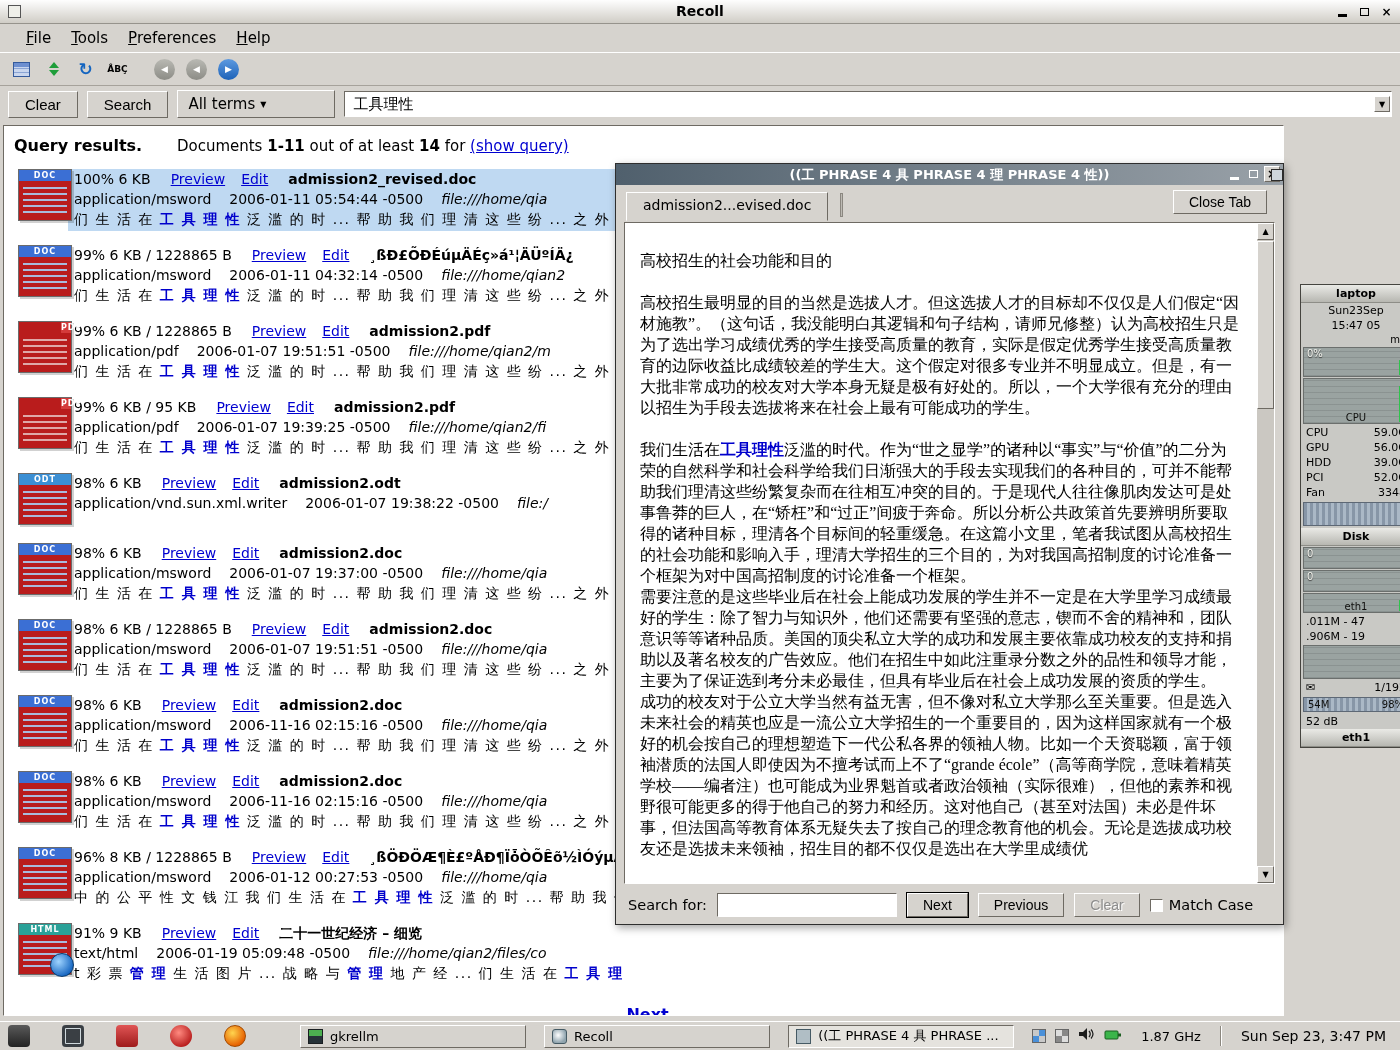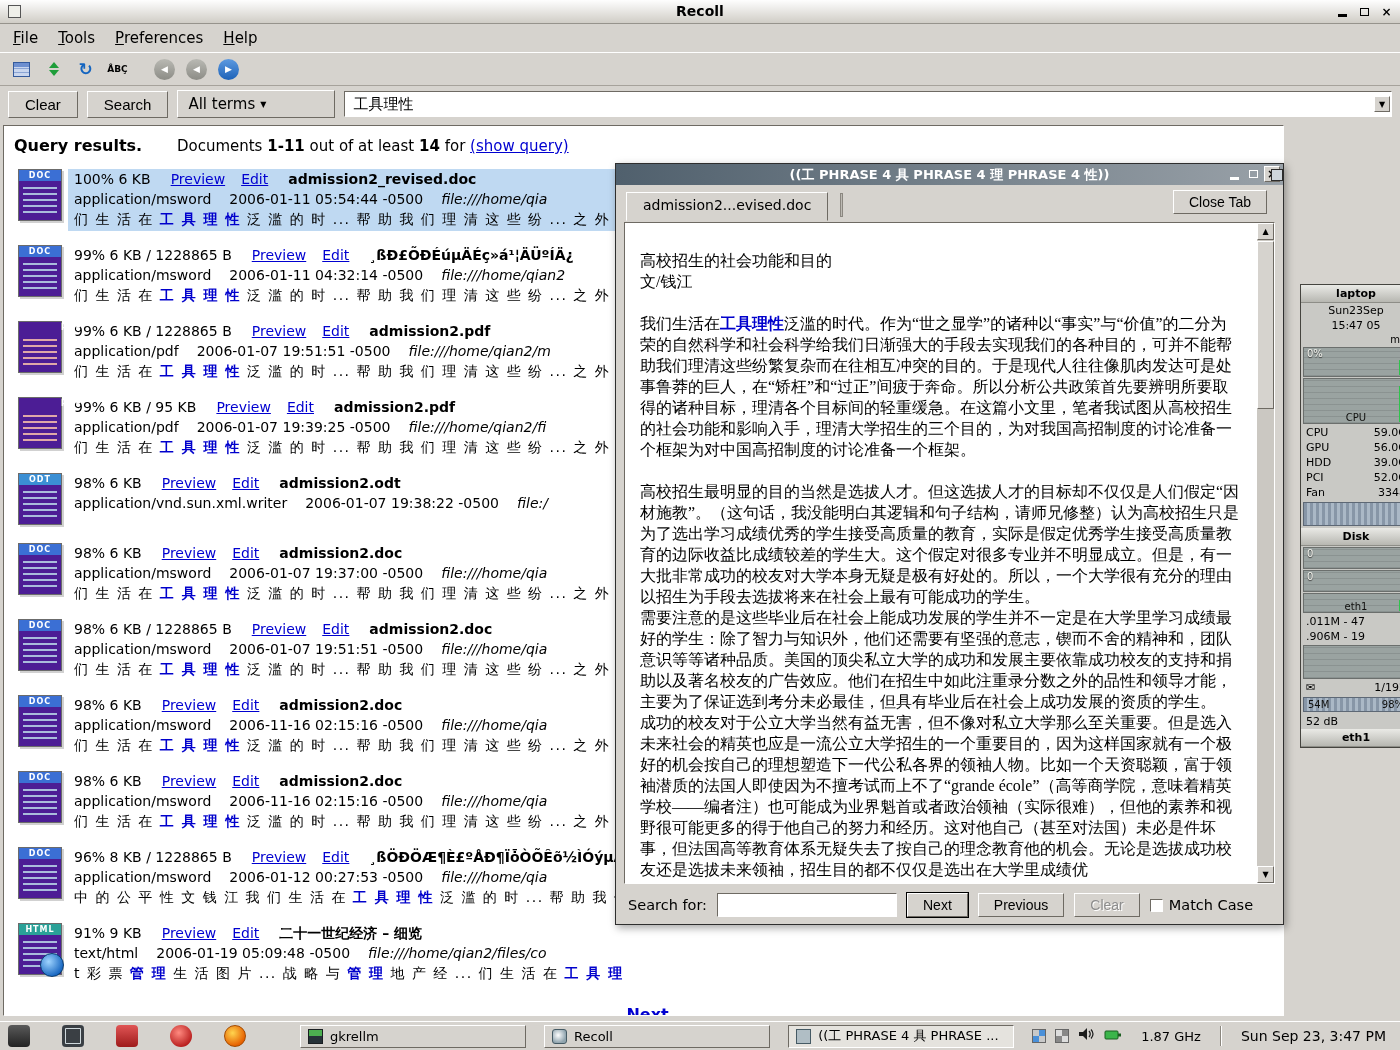--- a/index.html
+++ b/index.html
@@ -11,21 +11,21 @@
 #titlebar { position:absolute; left:0; top:0; width:1400px; height:24px;
   background:linear-gradient(#fefefe,#d0cdc6); border-bottom:1px solid #96938c; }
 #titlebar .t { position:absolute; left:0; right:0; top:3px; text-align:center; font-weight:bold; font-size:14px; }
 #titlebar .ic { position:absolute; left:8px; top:5px; width:13px; height:13px; background:#efefe9; border:1px solid #555; }
 .winbtns { position:absolute; right:6px; top:4px; display:flex; gap:7px; align-items:center; }
 .wb { width:15px; height:15px; display:flex; align-items:center; justify-content:center; font-size:12px; font-weight:bold; cursor:default; }
 .wb .sq { width:9px; height:8px; border:1px solid #000; display:inline-block; }
 .wb .mn { width:9px; height:3px; background:#000; display:inline-block; margin-top:8px; }
 
 
-#menubar { position:absolute; left:0; top:25px; width:1400px; height:26px; display:flex; align-items:center; padding-left:3px; }
+#menubar { position:absolute; left:0; top:25px; width:1400px; height:26px; display:flex; align-items:center; padding-left:16px; }
 .menu-item { padding:3px 10px; font-size:15px; }
 .menu-item::first-letter { text-decoration:underline; }
 
 
 #toolbar { position:absolute; left:0; top:52px; width:1400px; height:34px; display:flex; align-items:center; gap:5px; padding-left:8px;
   border-top:1px solid #ffffff; border-bottom:1px solid #a6a29b; }
 .tbtn { width:27px; height:26px; display:flex; align-items:center; justify-content:center; }
 .grid-ic { width:17px; height:15px; border:1px solid #345a9c; background:
   linear-gradient(#6d8fd0 0 0) 0 0/17px 4px no-repeat,
   repeating-linear-gradient(0deg,#c9d6ee 0 3px,#8aa4d4 3px 4px); }
@@ -51,21 +51,21 @@
 #query-combo .carrow { background:#d6d3ce; border:1px solid; border-color:#ffffff #6e6a63 #6e6a63 #ffffff; margin-right:1px; }
 
 
 #results { position:absolute; left:3px; top:125px; width:1281px; height:891px; background:#fff; overflow:hidden;
   border:1px solid; border-color:#6e6a63 #ffffff #ffffff #6e6a63; padding:4px 0 0 8px; }
 #results-header { font-size:15px; margin:6px 0 0 2px; }
 .qr-title { font-weight:bold; font-size:16px; margin-right:30px;margin-top:10px; }
 a.rlink { color:#0000d0; text-decoration:underline; cursor:pointer; }
 .rrow { display:flex; margin-top:14px; }
 .ricon { flex:0 0 56px; position:relative; height:56px; }
-.pg { position:absolute; left:6px; top:0; width:44px; height:52px; background:#4c1d95; border:1px solid #6b6b6b; box-shadow:2px 2px 0 rgba(0,0,0,.18); }
+.pg { position:absolute; left:6px; top:0; width:54px; height:52px; background:#b91c1c; border:1px solid #6b6b6b; box-shadow:2px 2px 0 rgba(0,0,0,.18); }
 .pg .tag { display:block; font-size:8px; font-weight:bold; color:#fff; text-align:center; padding:1px 0; letter-spacing:1px; }
 .pg.doc .tag  { background:#3b6fd4; }
 .pg.odt .tag  { background:#3b8fd4; }
 .pg.pdf .tag  { background:#d43b3b;margin-left:42px; }
 .pg.html .tag { background:#2aa198; }
 .pg .lines { position:absolute; left:4px; right:4px; top:17px; height:27px;
   background:repeating-linear-gradient(#a9bcdc 0 2px, transparent 2px 6px); }
 .pg.pdf .lines { background:repeating-linear-gradient(#dfa8a8 0 2px, transparent 2px 6px); }
 .pg .globe { position:absolute; right:-3px; bottom:-3px; width:24px; height:24px; border-radius:50%;
   background:radial-gradient(circle at 35% 35%, #9fd4ff, #1565c0 75%); border:1px solid #0a3c70; }
@@ -402,23 +402,22 @@
       <span class="wb close">×</span>
     </span>
   </div>
   <div id="pv-tabs">
     <span id="pv-tab">admission2...evised.doc</span>
     <span id="pv-tab-edge"></span>
     <button class="btn small" id="close-tab">Close Tab</button>
   </div>
   <div id="pv-text">
     <p class="pv-p"><span>高校招生的社会功能和目的</span></p>
-    <p class="pv-p"><span>文/钱江</span></p>
+    <p class="pv-p pv-gap"><span>高校招生最明显的目的当然是选拔人才。但这选拔人才的目标却不仅仅是人们假定“因材施教”。（这句话，我没能明白其逻辑和句子结构，请师兄修整）认为高校招生只是为了选出学习成绩优秀的学生接受高质量的教育，实际是假定优秀学生接受高质量教育的边际收益比成绩较差的学生大。这个假定对很多专业并不明显成立。但是，有一大批非常成功的校友对大学本身无疑是极有好处的。所以，一个大学很有充分的理由以招生为手段去选拔将来在社会上最有可能成功的学生。</span></p>
     <p class="pv-p pv-gap"><span>我们生活在</span><span class="hl">工具理性</span><span>泛滥的时代。作为“世之显学”的诸种以“事实”与“价值”的二分为荣的自然科学和社会科学给我们日渐强大的手段去实现我们的各种目的，可并不能帮助我们理清这些纷繁复杂而在往相互冲突的目的。于是现代人往往像肌肉发达可是处事鲁莽的巨人，在“矫枉”和“过正”间疲于奔命。所以分析公共政策首先要辨明所要取得的诸种目标，理清各个目标间的轻重缓急。在这篇小文里，笔者我试图从高校招生的社会功能和影响入手，理清大学招生的三个目的，为对我国高招制度的讨论准备一个框架为对中国高招制度的讨论准备一个框架。</span></p>
-    <p class="pv-p pv-gap"><span>高校招生最明显的目的当然是选拔人才。但这选拔人才的目标却不仅仅是人们假定“因材施教”。（这句话，我没能明白其逻辑和句子结构，请师兄修整）认为高校招生只是为了选出学习成绩优秀的学生接受高质量的教育，实际是假定优秀学生接受高质量教育的边际收益比成绩较差的学生大。这个假定对很多专业并不明显成立。但是，有一大批非常成功的校友对大学本身无疑是极有好处的。所以，一个大学很有充分的理由以招生为手段去选拔将来在社会上最有可能成功的学生。</span></p>
     <p class="pv-p"><span>需要注意的是这些毕业后在社会上能成功发展的学生并不一定是在大学里学习成绩最好的学生：除了智力与知识外，他们还需要有坚强的意志，锲而不舍的精神和，团队意识等等诸种品质。美国的顶尖私立大学的成功和发展主要依靠成功校友的支持和捐助以及著名校友的广告效应。他们在招生中如此注重录分数之外的品性和领导才能，主要为了保证选到考分未必最佳，但具有毕业后在社会上成功发展的资质的学生。</span></p>
     <p class="pv-p"><span>成功的校友对于公立大学当然有益无害，但不像对私立大学那么至关重要。但是选入未来社会的精英也应是一流公立大学招生的一个重要目的，因为这样国家就有一个极好的机会按自己的理想塑造下一代公私各界的领袖人物。比如一个天资聪颖，富于领袖潜质的法国人即使因为不擅考试而上不了“grande école”（高等商学院，意味着精英学校——编者注）也可能成为业界魁首或者政治领袖（实际很难），但他的素养和视野很可能更多的得于他自己的努力和经历。这对他自己（甚至对法国）未必是件坏事，但法国高等教育体系无疑失去了按自己的理念教育他的机会。无论是选拔成功校友还是选拔未来领袖，招生目的都不仅仅是选出在大学里成绩优</span></p>
   </div>
   <div id="pv-scroll">
     <span class="sarrow" id="sup">▲</span>
     <span id="sthumb"></span>
     <span class="sarrow" id="sdn">▼</span>
   </div>
   <div id="pv-foot">
     <span>Search for:</span>

